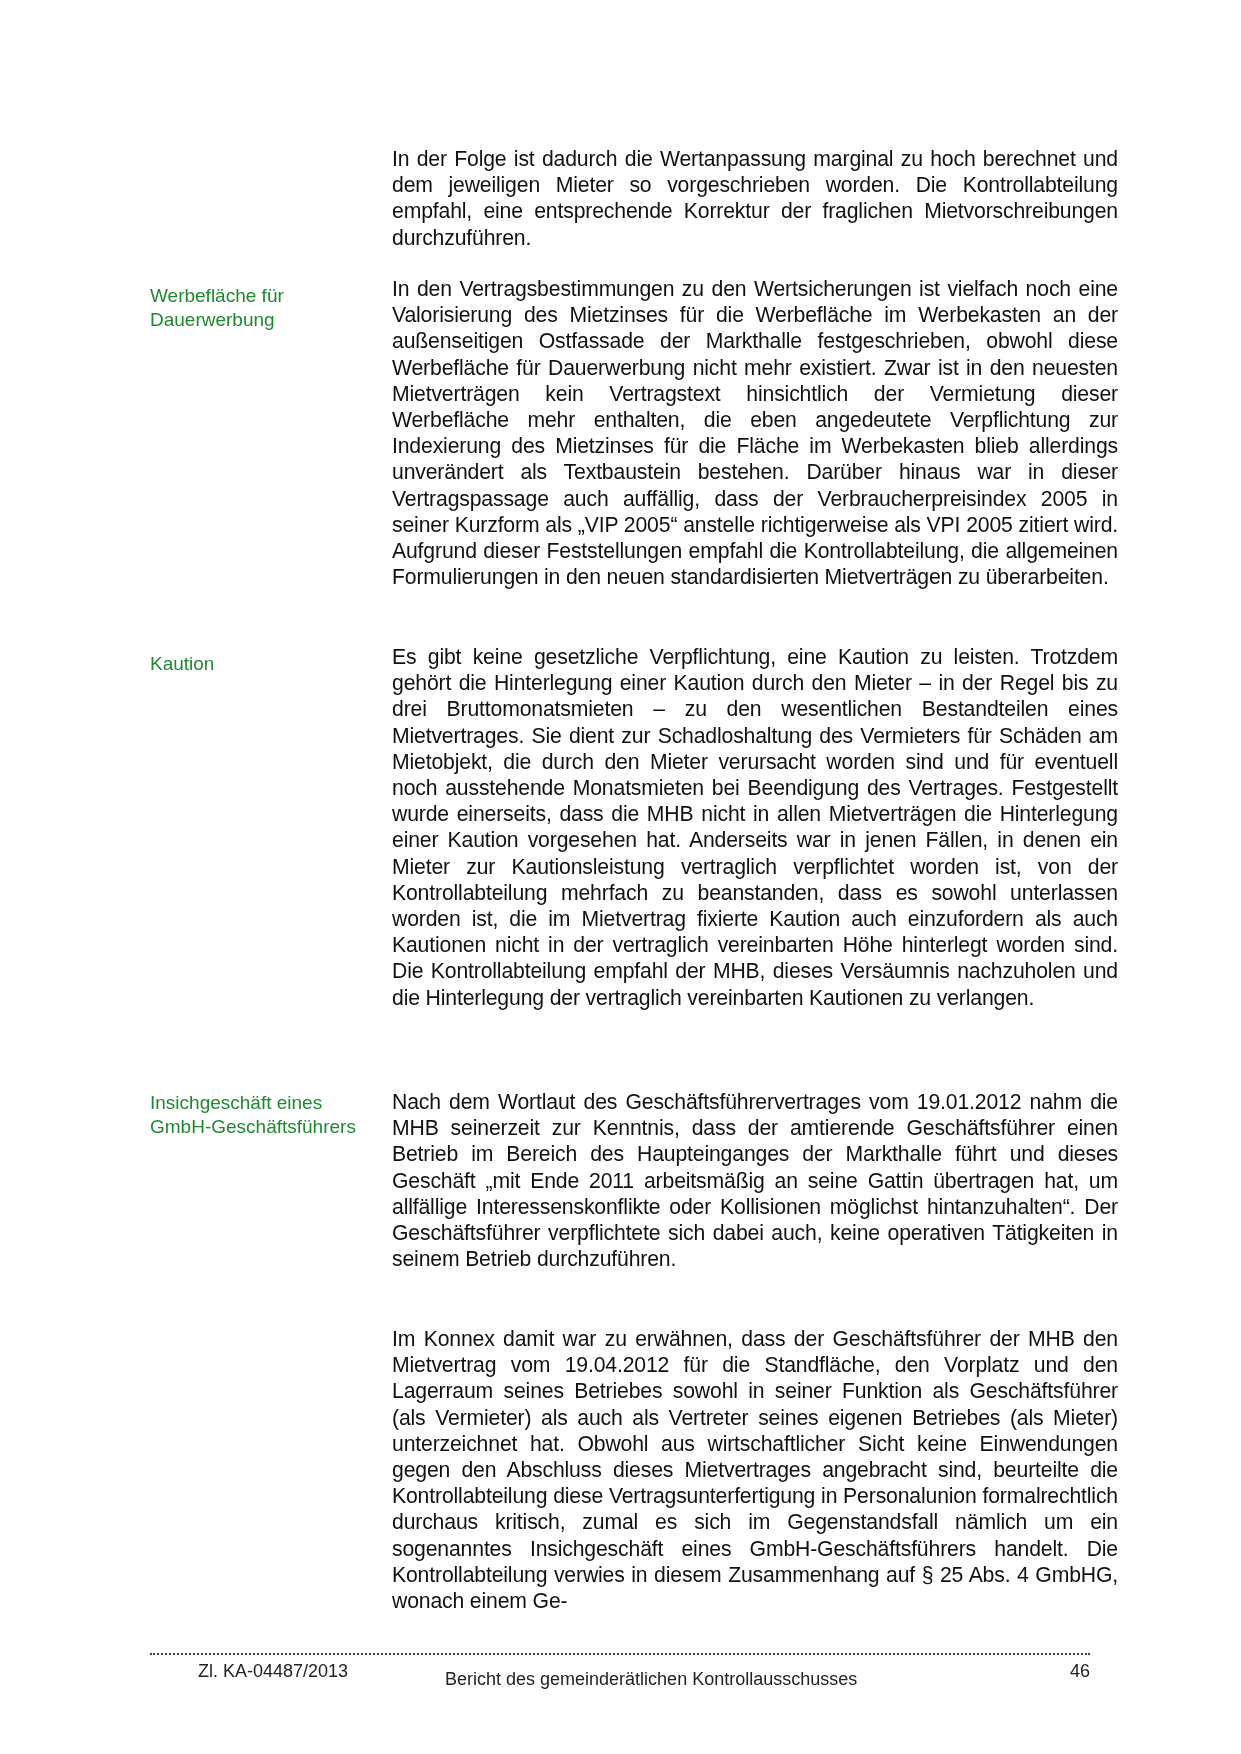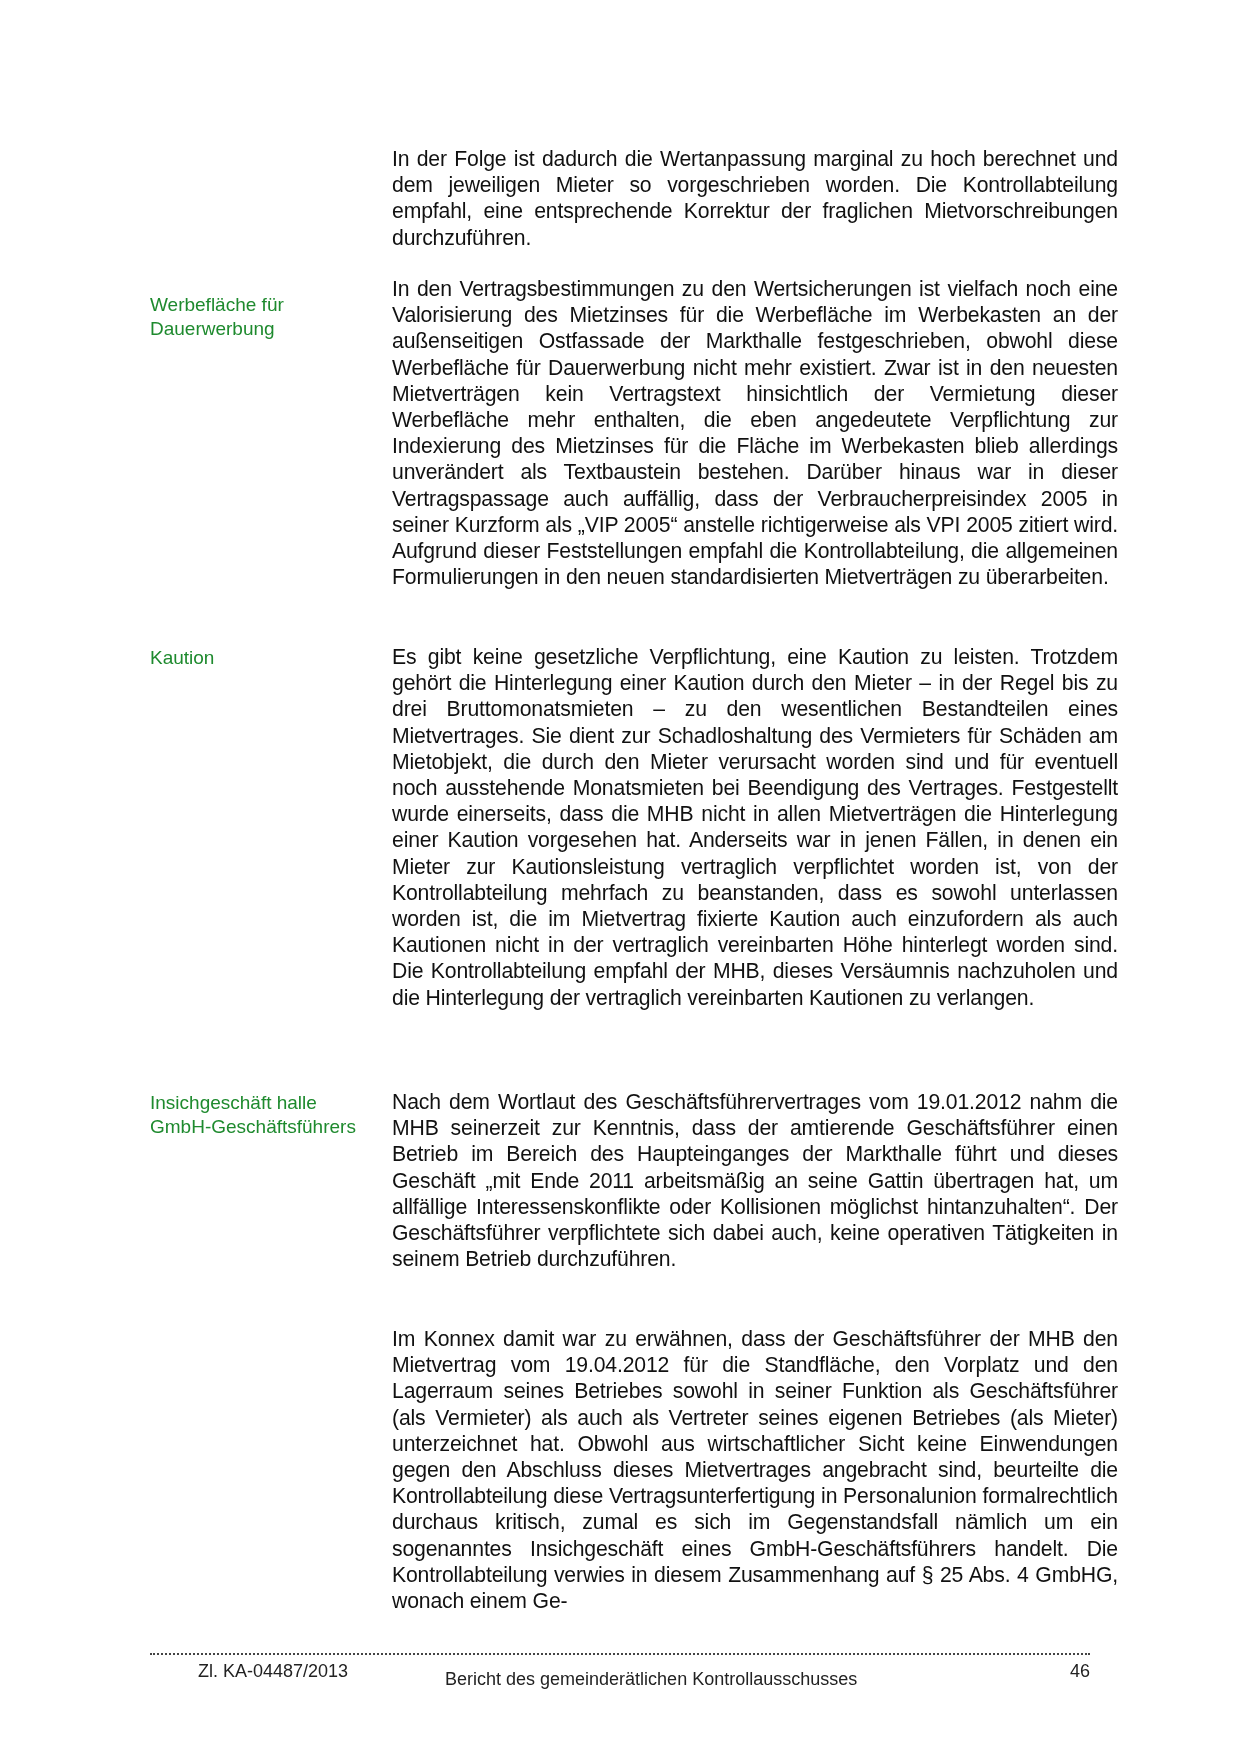--- a/index.html
+++ b/index.html
@@ -69,31 +69,31 @@
 </head>
 <body>
 
 <div class="page">
 
   <div class="row" style="top:146px;">
     <p class="body-text" style="margin:0;top:0;">In der Folge ist dadurch die Wertanpassung marginal zu hoch berech­net und dem jeweiligen Mieter so vorgeschrieben worden. Die Kontroll­abteilung empfahl, eine entsprechende Korrektur der fraglichen Miet­vorschreibungen durchzuführen.</p>
   </div>
 
   <div class="row" style="top:276px;">
-    <div class="margin-heading" style="top:17px;">Werbefläche für Dauerwerbung</div>
+    <div class="margin-heading" style="top:8px;">Werbefläche für Dauerwerbung</div>
     <p class="body-text" style="margin:0;top:0;">In den Vertragsbestimmungen zu den Wertsicherungen ist vielfach noch eine Valorisierung des Mietzinses für die Werbefläche im Werbe­kasten an der außenseitigen Ostfassade der Markthalle festgeschrie­ben, obwohl diese Werbefläche für Dauerwerbung nicht mehr existiert. Zwar ist in den neuesten Mietverträgen kein Vertragstext hinsichtlich der Vermietung dieser Werbefläche mehr enthalten, die eben angedeu­tete Verpflichtung zur Indexierung des Mietzinses für die Fläche im Werbekasten blieb allerdings unverändert als Textbaustein bestehen. Darüber hinaus war in dieser Vertragspassage auch auffällig, dass der Verbraucherpreisindex 2005 in seiner Kurzform als „VIP 2005“ anstelle richtigerweise als VPI 2005 zitiert wird. Aufgrund dieser Feststellungen empfahl die Kontrollabteilung, die allgemeinen Formulierungen in den neuen standardisierten Mietverträgen zu überarbeiten.</p>
   </div>
 
   <div class="row" style="top:644px;">
-    <div class="margin-heading" style="top:2px;">Kaution</div>
+    <div class="margin-heading" style="top:8px;">Kaution</div>
     <p class="body-text" style="margin:0;top:0;">Es gibt keine gesetzliche Verpflichtung, eine Kaution zu leisten. Trotz­dem gehört die Hinterlegung einer Kaution durch den Mieter – in der Regel bis zu drei Bruttomonatsmieten – zu den wesentlichen Bestand­teilen eines Mietvertrages. Sie dient zur Schadloshaltung des Vermie­ters für Schäden am Mietobjekt, die durch den Mieter verursacht wor­den sind und für eventuell noch ausstehende Monatsmieten bei Been­digung des Vertrages. Festgestellt wurde einerseits, dass die MHB nicht in allen Mietverträgen die Hinterlegung einer Kaution vorgesehen hat. Anderseits war in jenen Fällen, in denen ein Mieter zur Kautions­leistung vertraglich verpflichtet worden ist, von der Kontrollabteilung mehrfach zu beanstanden, dass es sowohl unterlassen worden ist, die im Mietvertrag fixierte Kaution auch einzufordern als auch Kautionen nicht in der vertraglich vereinbarten Höhe hinterlegt worden sind. Die Kontrollabteilung empfahl der MHB, dieses Versäumnis nachzuholen und die Hinterlegung der vertraglich vereinbarten Kautionen zu verlan­gen.</p>
   </div>
 
   <div class="row" style="top:1089px;">
-    <div class="margin-heading" style="top:2px;">Insichgeschäft halle GmbH-Geschäftsführers</div>
+    <div class="margin-heading" style="top:2px;">Insichgeschäft eines GmbH-Geschäftsführers</div>
     <p class="body-text" style="margin:0;top:0;">Nach dem Wortlaut des Geschäftsführervertrages vom 19.01.2012 nahm die MHB seinerzeit zur Kenntnis, dass der amtierende Ge­schäftsführer einen Betrieb im Bereich des Haupteinganges der Markt­halle führt und dieses Geschäft „mit Ende 2011 arbeitsmäßig an seine Gattin übertragen hat, um allfällige Interessenskonflikte oder Kollisio­nen möglichst hintanzuhalten“. Der Geschäftsführer verpflichtete sich dabei auch, keine operativen Tätigkeiten in seinem Betrieb durchzufüh­ren.</p>
   </div>
   <div class="row" style="top:1326px;">
     <p class="body-text" style="margin:0;top:0;">Im Konnex damit war zu erwähnen, dass der Geschäftsführer der MHB den Mietvertrag vom 19.04.2012 für die Standfläche, den Vorplatz und den Lagerraum seines Betriebes sowohl in seiner Funktion als Ge­schäftsführer (als Vermieter) als auch als Vertreter seines eigenen Be­triebes (als Mieter) unterzeichnet hat. Obwohl aus wirtschaftlicher Sicht keine Einwendungen gegen den Abschluss dieses Mietvertrages an­gebracht sind, beurteilte die Kontrollabteilung diese Vertragsunterfer­tigung in Personalunion formalrechtlich durchaus kritisch, zumal es sich im Gegenstandsfall nämlich um ein sogenanntes Insichgeschäft eines GmbH-Geschäftsführers handelt. Die Kontrollabteilung verwies in die­sem Zusammenhang auf § 25 Abs. 4 GmbHG, wonach einem Ge-</p>
   </div>
 
   <div class="footer-rule"></div>
   <div class="footer">
     <span class="ref">Zl. KA-04487/2013</span>
     <span class="title">Bericht des gemeinderätlichen Kontrollausschusses</span>

